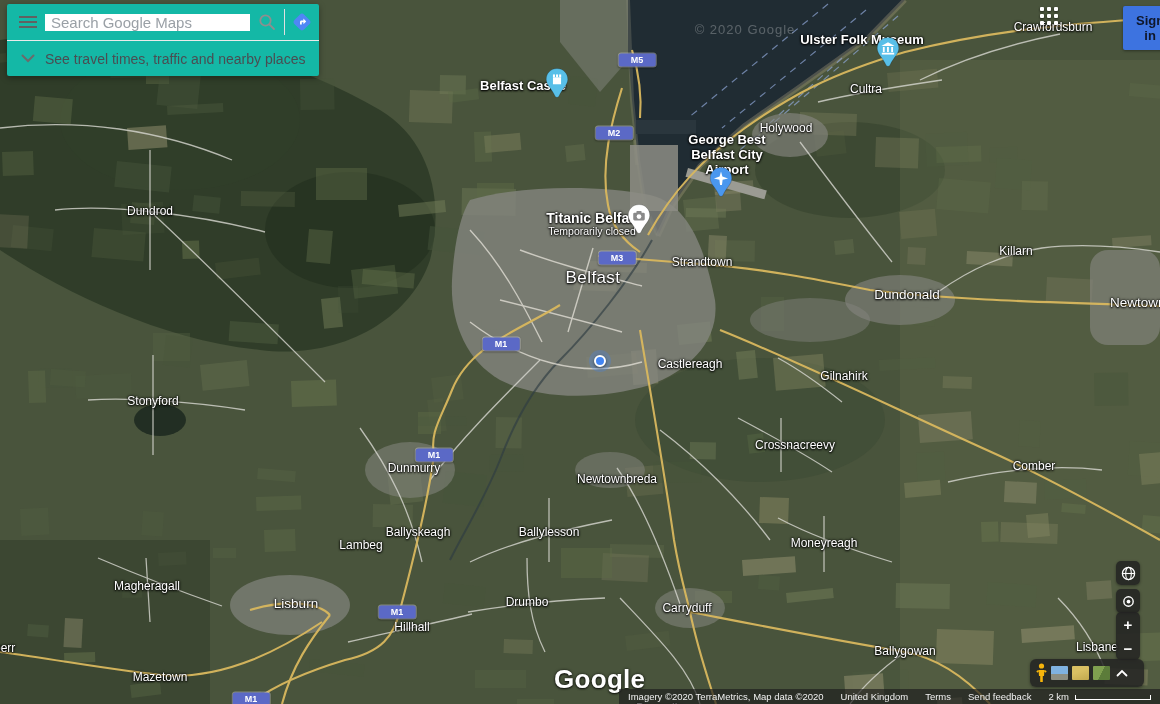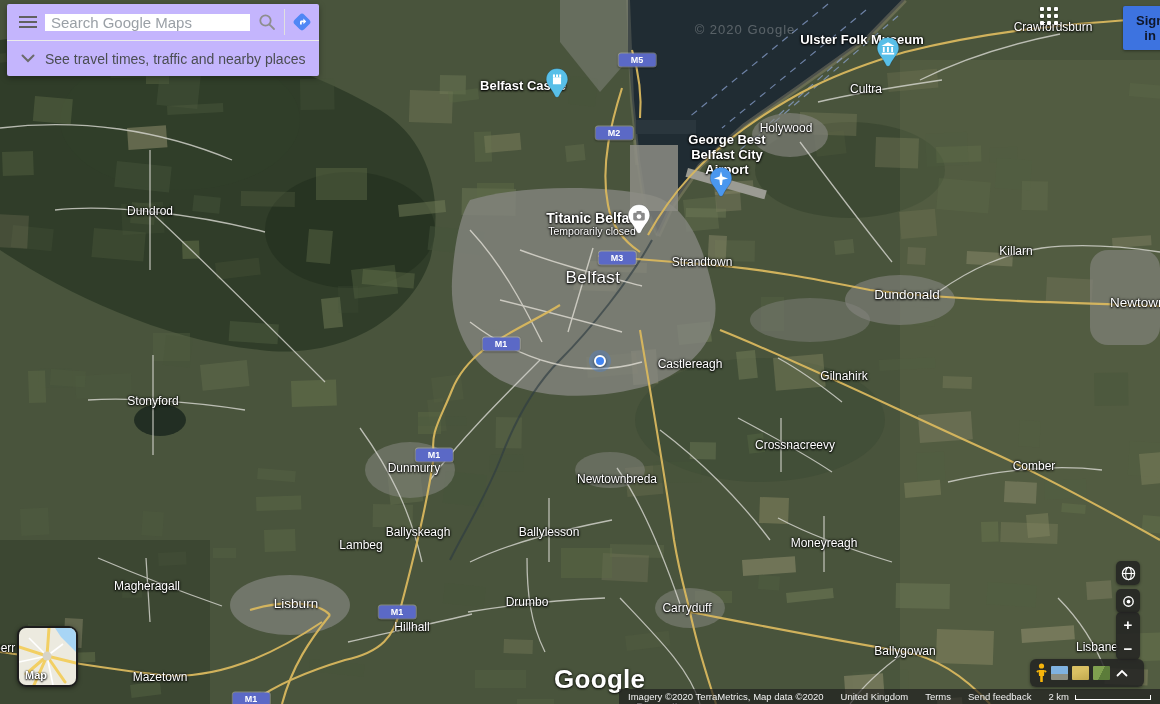--- a/index.html
+++ b/index.html
@@ -26,21 +26,21 @@
     box-shadow:0 0 0 1px rgba(255,255,255,.35), 0 1px 2px rgba(0,0,0,.5); }
 
   .pin { position:absolute; transform:translate(-50%,-58%); z-index:3; cursor:pointer; }
   .loc-wrap { position:absolute; z-index:3; transform:translate(-50%,-50%); width:22px; height:22px; }
   .loc-halo { position:absolute; left:0; top:0; width:22px; height:22px; border-radius:50%;
     background:rgba(66,133,244,.28); }
   .loc-dot  { position:absolute; left:5px; top:5px; width:12px; height:12px; border-radius:50%;
     background:#4285f4; border:2px solid #fff; box-shadow:0 1px 3px rgba(0,0,0,.5); }
 
   
-  #search-panel { position:absolute; left:7px; top:4px; width:312px; z-index:10; background:#c4b5fd;
+  #search-panel { position:absolute; left:7px; top:4px; width:312px; z-index:10; background:#14b8a6;
     border-radius:2px; box-shadow:0 2px 6px rgba(0,0,0,.35); }
   #search-row { display:flex; align-items:center; height:36px; }
   #hamburger { width:34px; height:36px; display:flex; flex-direction:column; justify-content:center;
     align-items:center; gap:3px; cursor:pointer; margin-left:4px; }
   #hamburger span { display:block; width:18px; height:2px; background:#616161; }
   #search-input { flex:1; border:none; outline:none; font-size:15px; color:#333;
     font-family:"Liberation Sans",sans-serif; padding:0 6px; min-width:0; }
   #search-input::placeholder { color:#9aa0a6; }
   .icon-btn { width:34px; height:36px; display:flex; align-items:center; justify-content:center; cursor:pointer; }
   #search-divider { width:1px; height:26px; background:#e0e0e0; }
@@ -467,42 +467,20 @@
       <i></i>
       <i></i>
       <i></i>
       <i></i>
       <i></i>
       <i></i>
       <i></i>
   </div>
   <button id="sign-in">Sign in</button>
 
-  <div id="minimap">
-    <svg width="57" height="57" viewBox="0 0 57 57">
-      <rect width="57" height="57" fill="#eceadf"></rect>
-      <path d="M36,0 L57,0 L57,24 L42,9 Z" fill="#a8d5f5"></path>
-      <g stroke="#f2cf63" stroke-width="3" fill="none" stroke-linecap="round">
-        <path d="M28,28 L30,0"></path>
-          <path d="M28,28 L0,19"></path>
-          <path d="M28,28 L15,57"></path>
-        <path d="M28,28 L57,35"></path>
-          <path d="M28,28 L46,54"></path>
-          <path d="M28,28 L7,46"></path>
-      </g>
-      <g stroke="#ffffff" stroke-width="1.6" fill="none">
-        <path d="M10,10 L28,28"></path>
-          <path d="M44,16 L28,28"></path>
-          <path d="M28,28 L34,57"></path>
-          <path d="M0,34 L28,28"></path>
-      </g>
-      <circle cx="28" cy="28" r="4.5" fill="#d8d4c6"></circle>
-    </svg>
-    <span id="minimap-label">Map</span>
-  </div>
 
   <div class="ctl" id="ctl-globe">
     <svg width="15" height="15" viewBox="0 0 16 16">
         <circle cx="8" cy="8" r="6.5" fill="none" stroke="#fff" stroke-width="1.4"></circle>
         <ellipse cx="8" cy="8" rx="3" ry="6.5" fill="none" stroke="#fff" stroke-width="1.2"></ellipse>
         <line x1="1.5" y1="8" x2="14.5" y2="8" stroke="#fff" stroke-width="1.2"></line>
       </svg>
   </div>
   <div class="ctl" id="ctl-locate">
     <svg width="15" height="15" viewBox="0 0 16 16">

